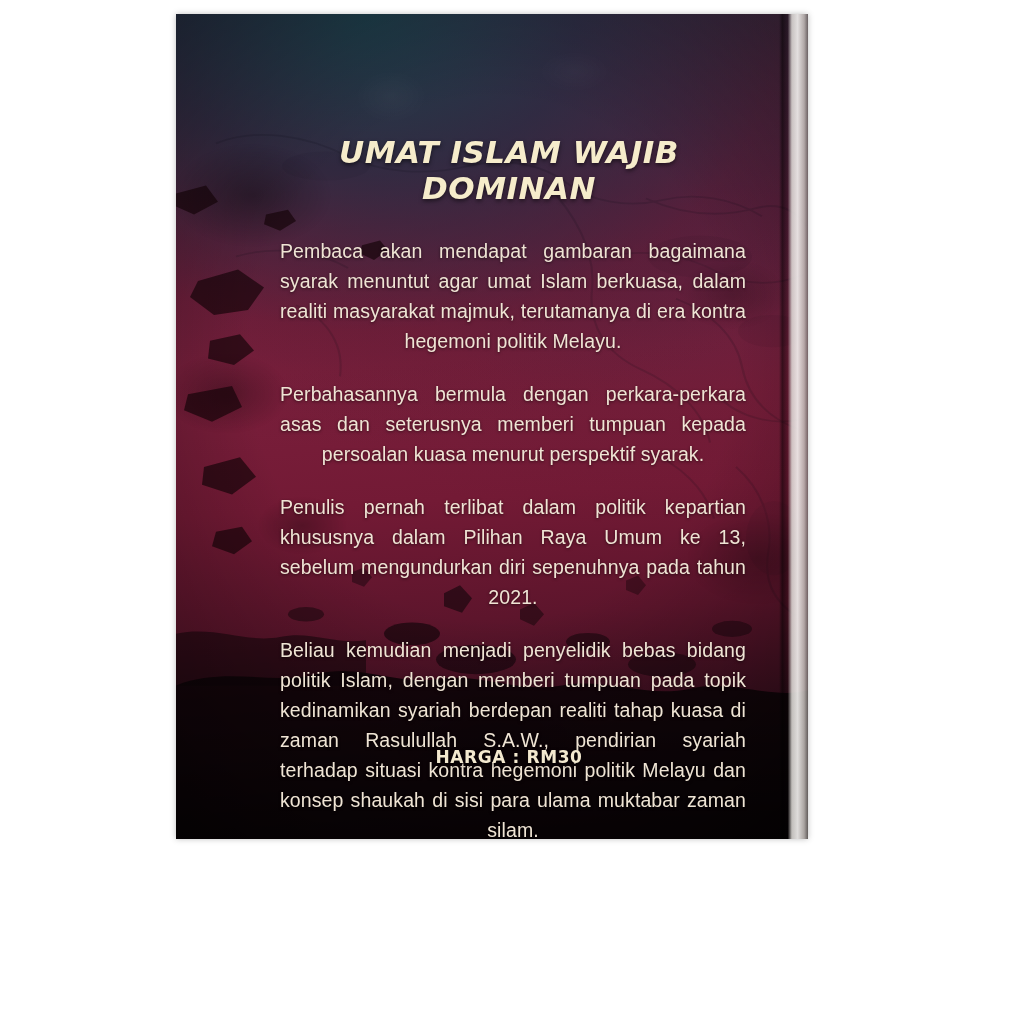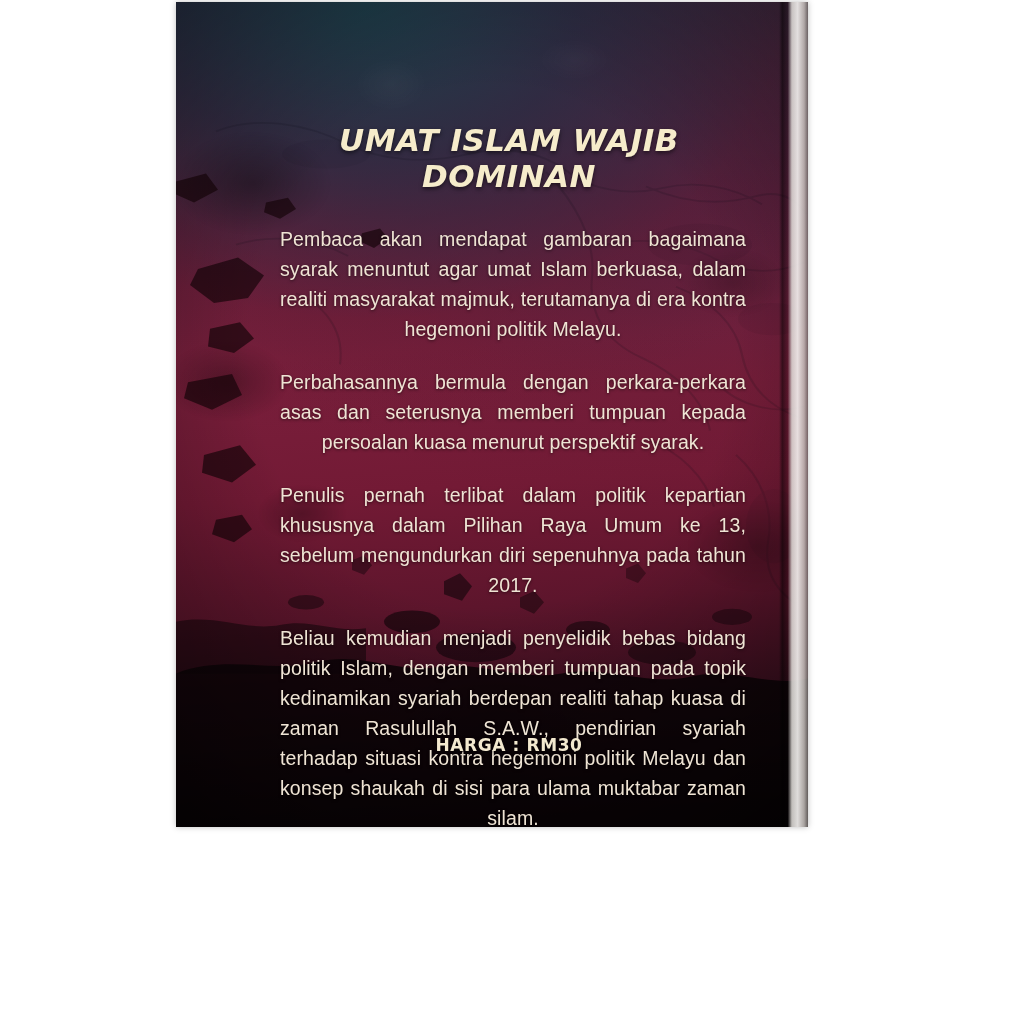--- a/index.html
+++ b/index.html
@@ -18,21 +18,21 @@
     position: relative;
     width: 1024px;
     height: 1024px;
     background: #ffffff;
   }
 
   
   .book-cover {
     position: absolute;
     left: 176px;
-    top: 2px;
+    top: 14px;
     width: 632px;
     height: 825px;
     overflow: hidden;
     background-color: #15803d;
     box-shadow: 0 0 6px rgba(0,0,0,0.25);
   }
 
   
   .layer-base {
     position: absolute;
@@ -254,21 +254,21 @@
 
     <div class="layer-vignette"></div>
 
     <div class="content">
 
       <div class="cover-title">UMAT ISLAM WAJIB DOMINAN</div>
 
       <div class="body-block">
         <p class="para">Pembaca akan mendapat gambaran bagaimana syarak menuntut agar umat Islam berkuasa, dalam realiti masyarakat majmuk, terutamanya di era kontra hegemoni politik Melayu.</p>
         <p class="para">Perbahasannya bermula dengan perkara-perkara asas dan seterusnya memberi tumpuan kepada persoalan kuasa menurut perspektif syarak.</p>
-        <p class="para">Penulis pernah terlibat dalam politik kepartian khususnya dalam Pilihan Raya Umum ke 13, sebelum mengundurkan diri sepenuhnya pada tahun 2017.</p>
+        <p class="para">Penulis pernah terlibat dalam politik kepartian khususnya dalam Pilihan Raya Umum ke 13, sebelum mengundurkan diri sepenuhnya pada tahun 2021.</p>
         <p class="para">Beliau kemudian menjadi penyelidik bebas bidang politik Islam, dengan memberi tumpuan pada topik kedinamikan syariah berdepan realiti tahap kuasa di zaman Rasulullah S.A.W., pendirian syariah terhadap situasi kontra hegemoni politik Melayu dan konsep shaukah di sisi para ulama muktabar zaman silam.</p>
       </div>
 
       <div class="price">HARGA : RM30</div>
     </div>
 
     <div class="spine-line"></div>
     <div class="spine-edge"></div>
 
   </div>

